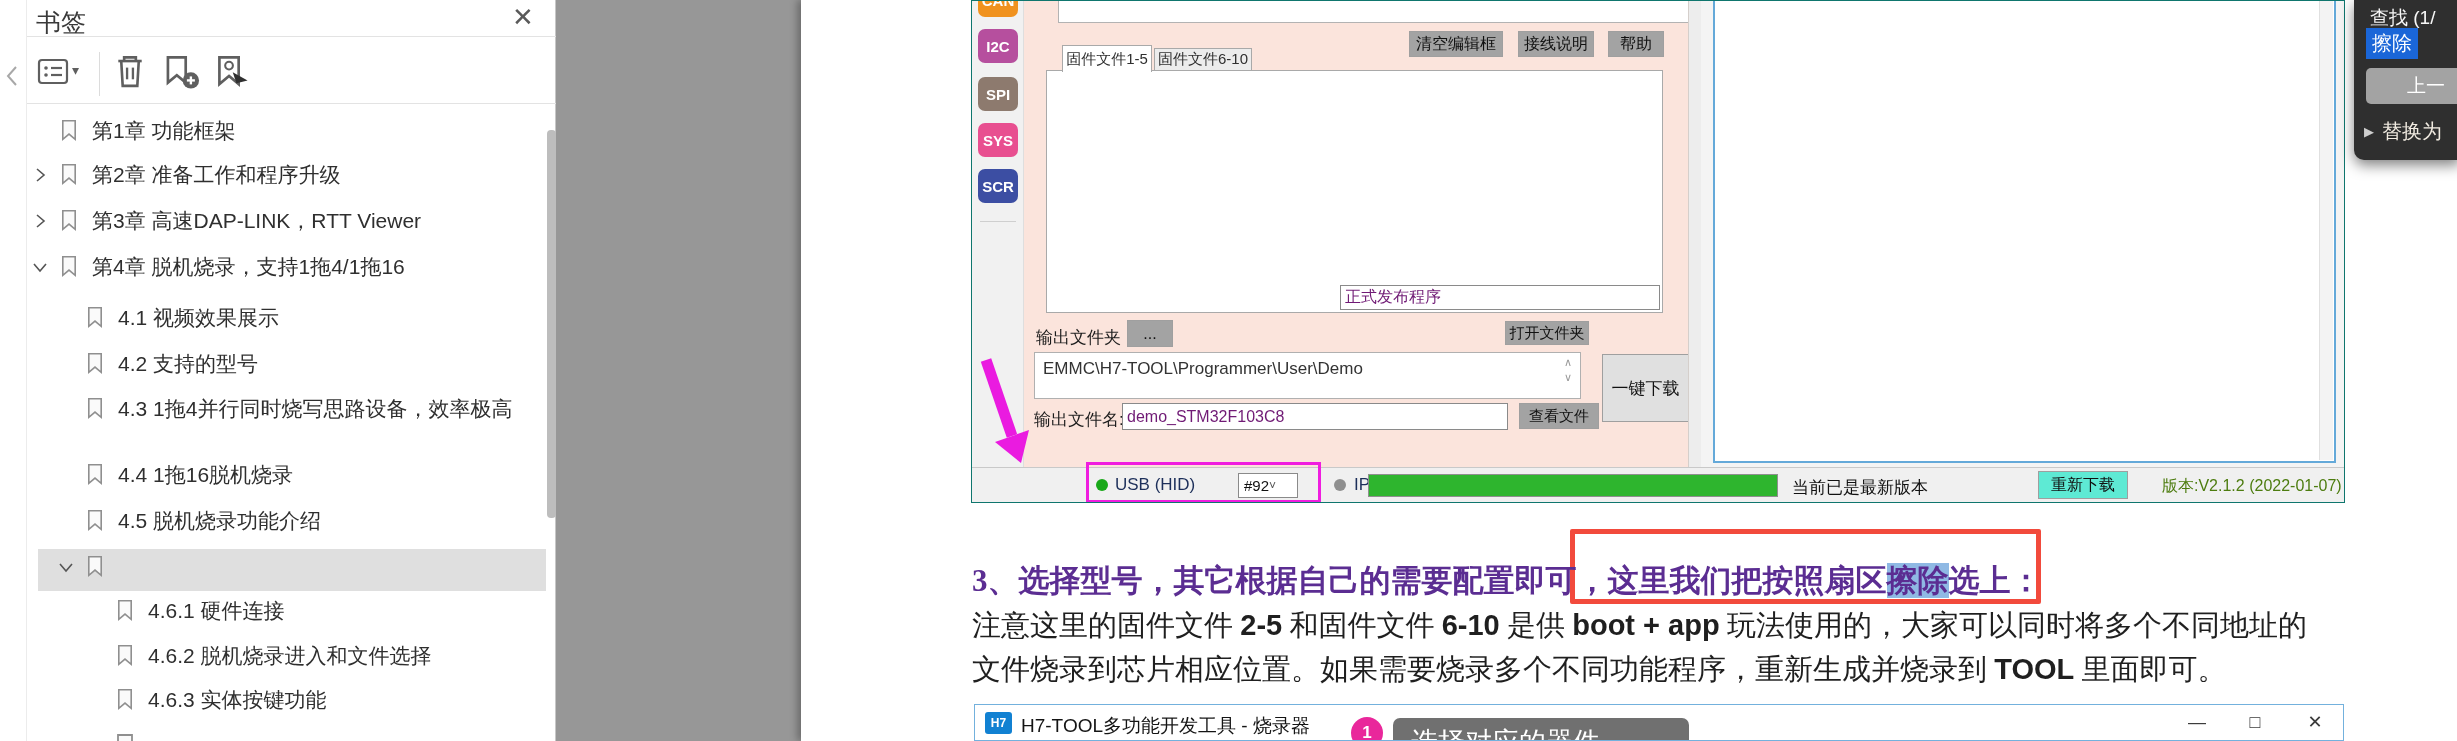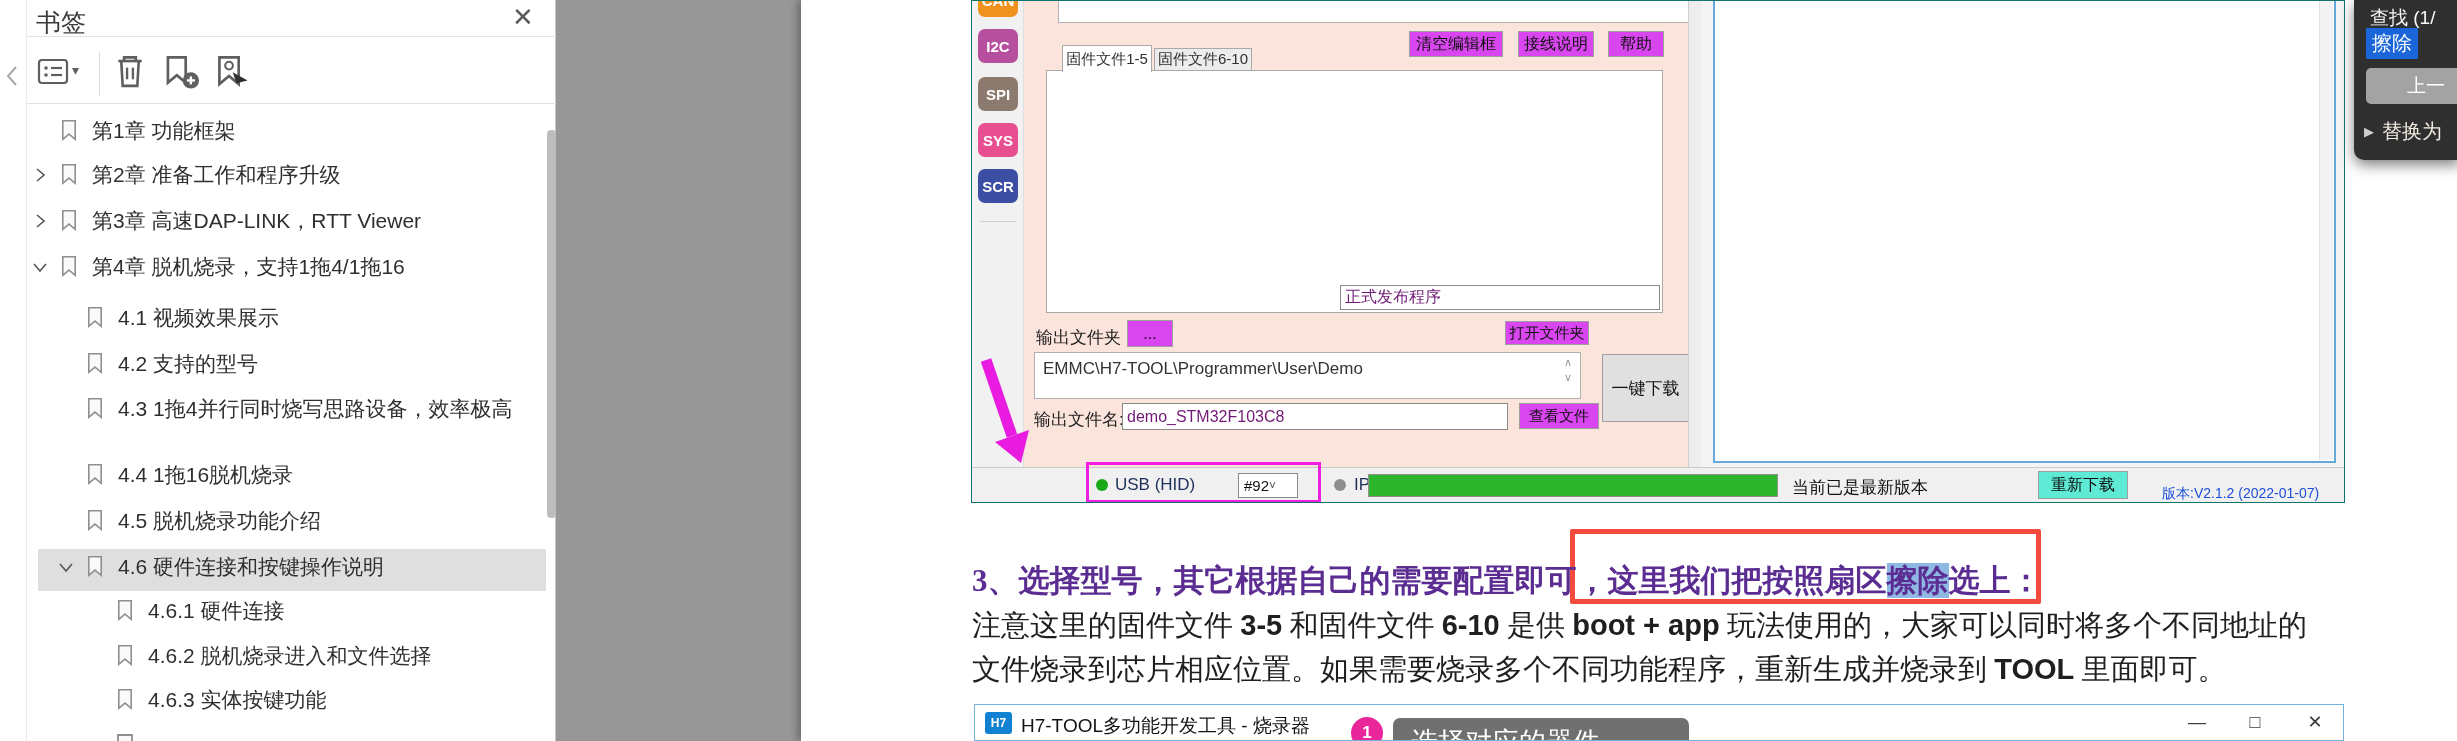--- a/index.html
+++ b/index.html
@@ -27,21 +27,21 @@
   
   .page{left:801px;top:0;width:1656px;height:741px;background:#fff;box-shadow:-4px 0 7px rgba(0,0,0,.28)}
 
   
   .shot{left:971px;top:0;width:1374px;height:503px;background:#f4f4f4;border:1px solid #0f766e;overflow:hidden}
   .strip{left:0;top:0;width:52px;height:466px;background:#f1f1f1;border-right:1px solid #dedede}
   .chip{position:absolute;left:6px;width:40px;height:34px;border-radius:7px;color:#fff;
         display:flex;align-items:center;justify-content:center;font-weight:bold;font-size:15px}
   .pink{left:52px;top:0;width:677px;height:466px;background:#fbe4dc}
   .topbox{left:86px;top:-30px;width:634px;height:52px;background:#fff;border:1px solid #b3b3b3}
-  .wbtn{position:absolute;background:#d946ef;border:1px solid #9f9f9f;display:flex;align-items:center;
+  .wbtn{position:absolute;background:#a3a3a3;border:1px solid #9f9f9f;display:flex;align-items:center;
         justify-content:center;font-size:16px;color:#111;cursor:default}
   .tab{position:absolute;border:1px solid #a9a9a9;display:flex;align-items:center;justify-content:center;font-size:15px}
   .tab.active{background:#fff;border-bottom:none;z-index:3}
   .tab.idle{background:#ececec}
   .tablebox{left:74px;top:69px;width:617px;height:243px;background:#fff;border:1px solid #a9a9a9;z-index:2}
   .colhdr{position:absolute;font-size:16px;color:#1c1c1c}
   .inp{position:absolute;background:#fff;border:1px solid #8a8a8a;display:flex;align-items:center;
        padding:0 4px;font-size:16px;color:#701a75;overflow:hidden;white-space:nowrap}
   .cb{position:absolute;width:17px;height:17px;background:#fff;border:1px solid #707070;
       display:flex;align-items:center;justify-content:center;font-size:14px;color:#333}
@@ -222,38 +222,38 @@
       <div class="st-txt" style="left:143px;top:7px">USB (HID)</div>
       <div class="dd" style="left:266px;top:5px;width:60px;height:25px;font-size:15px">
           <span>#92</span>
           <span class="ar">˅</span>
         </div>
       <div class="dot" style="left:362px;top:11px;background:#8f8f8f"></div>
       <div class="st-txt" style="left:382px;top:7px">IP (61.160.207.173)</div>
       <div class="abs" style="left:396px;top:6px;width:410px;height:23px;background:#2eb52e;border:1px solid #8f8f8f"></div>
       <div class="st-txt" style="left:820px;top:8px;color:#111">当前已是最新版本</div>
       <div class="wbtn" style="left:1066px;top:3px;width:90px;height:28px;background:#5eead4">重新下载</div>
-      <div class="st-txt" style="left:1190px;top:17px;color:#1d4ed8;font-size:14px">版本:V2.1.2 (2022-01-07)</div>
+      <div class="st-txt" style="left:1190px;top:8px;color:#4d7c0f;font-size:16px">版本:V2.1.2 (2022-01-07)</div>
     </div>
 
     <div class="abs focusbox"></div>
   </div>
 
   <svg class="abs" style="left:976px;top:354px;z-index:8" width="62" height="116" viewBox="0 0 62 116">
     <line x1="10" y1="6" x2="36" y2="82" stroke="#ea1be0" stroke-width="11"></line>
     <polygon points="53,76 19,88 45,109" fill="#ea1be0"></polygon>
   </svg>
 
   <div class="abs redbox"></div>
 
   <div class="abs heading serif">
     <span>3、选择型号，其它根据自己的需要配置即可，</span><span>这里我们把按照扇区</span><span class="hl-blue">擦除</span><span>选上：</span>
   </div>
   <div class="abs bodyline serif" style="left:972px;top:606px">
-    <span>注意这里的固件文件 </span><span class="bsans">3-5</span><span> 和固件文件 </span><span class="bsans">6-10</span><span> 是供 </span><span class="bsans">boot + app</span><span> 玩法使用的，大家可以同时将多个不同地址的</span>
+    <span>注意这里的固件文件 </span><span class="bsans">2-5</span><span> 和固件文件 </span><span class="bsans">6-10</span><span> 是供 </span><span class="bsans">boot + app</span><span> 玩法使用的，大家可以同时将多个不同地址的</span>
   </div>
   <div class="abs bodyline serif" style="left:972px;top:650px">
     <span>文件烧录到芯片相应位置。如果需要烧录多个不同功能程序，重新生成并烧录到 </span><span class="bsans">TOOL</span><span> 里面即可。</span>
   </div>
 
   <div class="abs win2">
     <div class="logo">H7</div>
     <div class="w2title">H7-TOOL多功能开发工具 - 烧录器</div>
     <div class="badge">1</div>
     <div class="tooltip">选择对应的器件</div>
@@ -390,21 +390,20 @@
     </div>
     <div class="bm-row" style="left:58px;top:552px">
       <span class="bm-exp">
           <svg width="16" height="16" viewBox="0 0 16 16">
             <polyline points="2,5 8,12 14,5" fill="none" stroke="#555" stroke-width="1.6"></polyline>
           </svg>
         </span>
       <svg class="bm-ico" width="22" height="26" viewBox="0 0 22 26">
           <path d="M4 2 h14 v21 l-7 -6 l-7 6 z" fill="#fafafa" stroke="#8f8f8f" stroke-width="1.8"></path>
         </svg>
-      <span class="bm-label">4.6 硬件连接和按键操作说明</span>
     </div>
     <div class="bm-row" style="left:88px;top:596px">
       <span class="bm-exp"></span>
       <svg class="bm-ico" width="22" height="26" viewBox="0 0 22 26">
           <path d="M4 2 h14 v21 l-7 -6 l-7 6 z" fill="#fafafa" stroke="#8f8f8f" stroke-width="1.8"></path>
         </svg>
       <span class="bm-label">4.6.1 硬件连接</span>
     </div>
     <div class="bm-row" style="left:88px;top:641px">
       <span class="bm-exp"></span>

